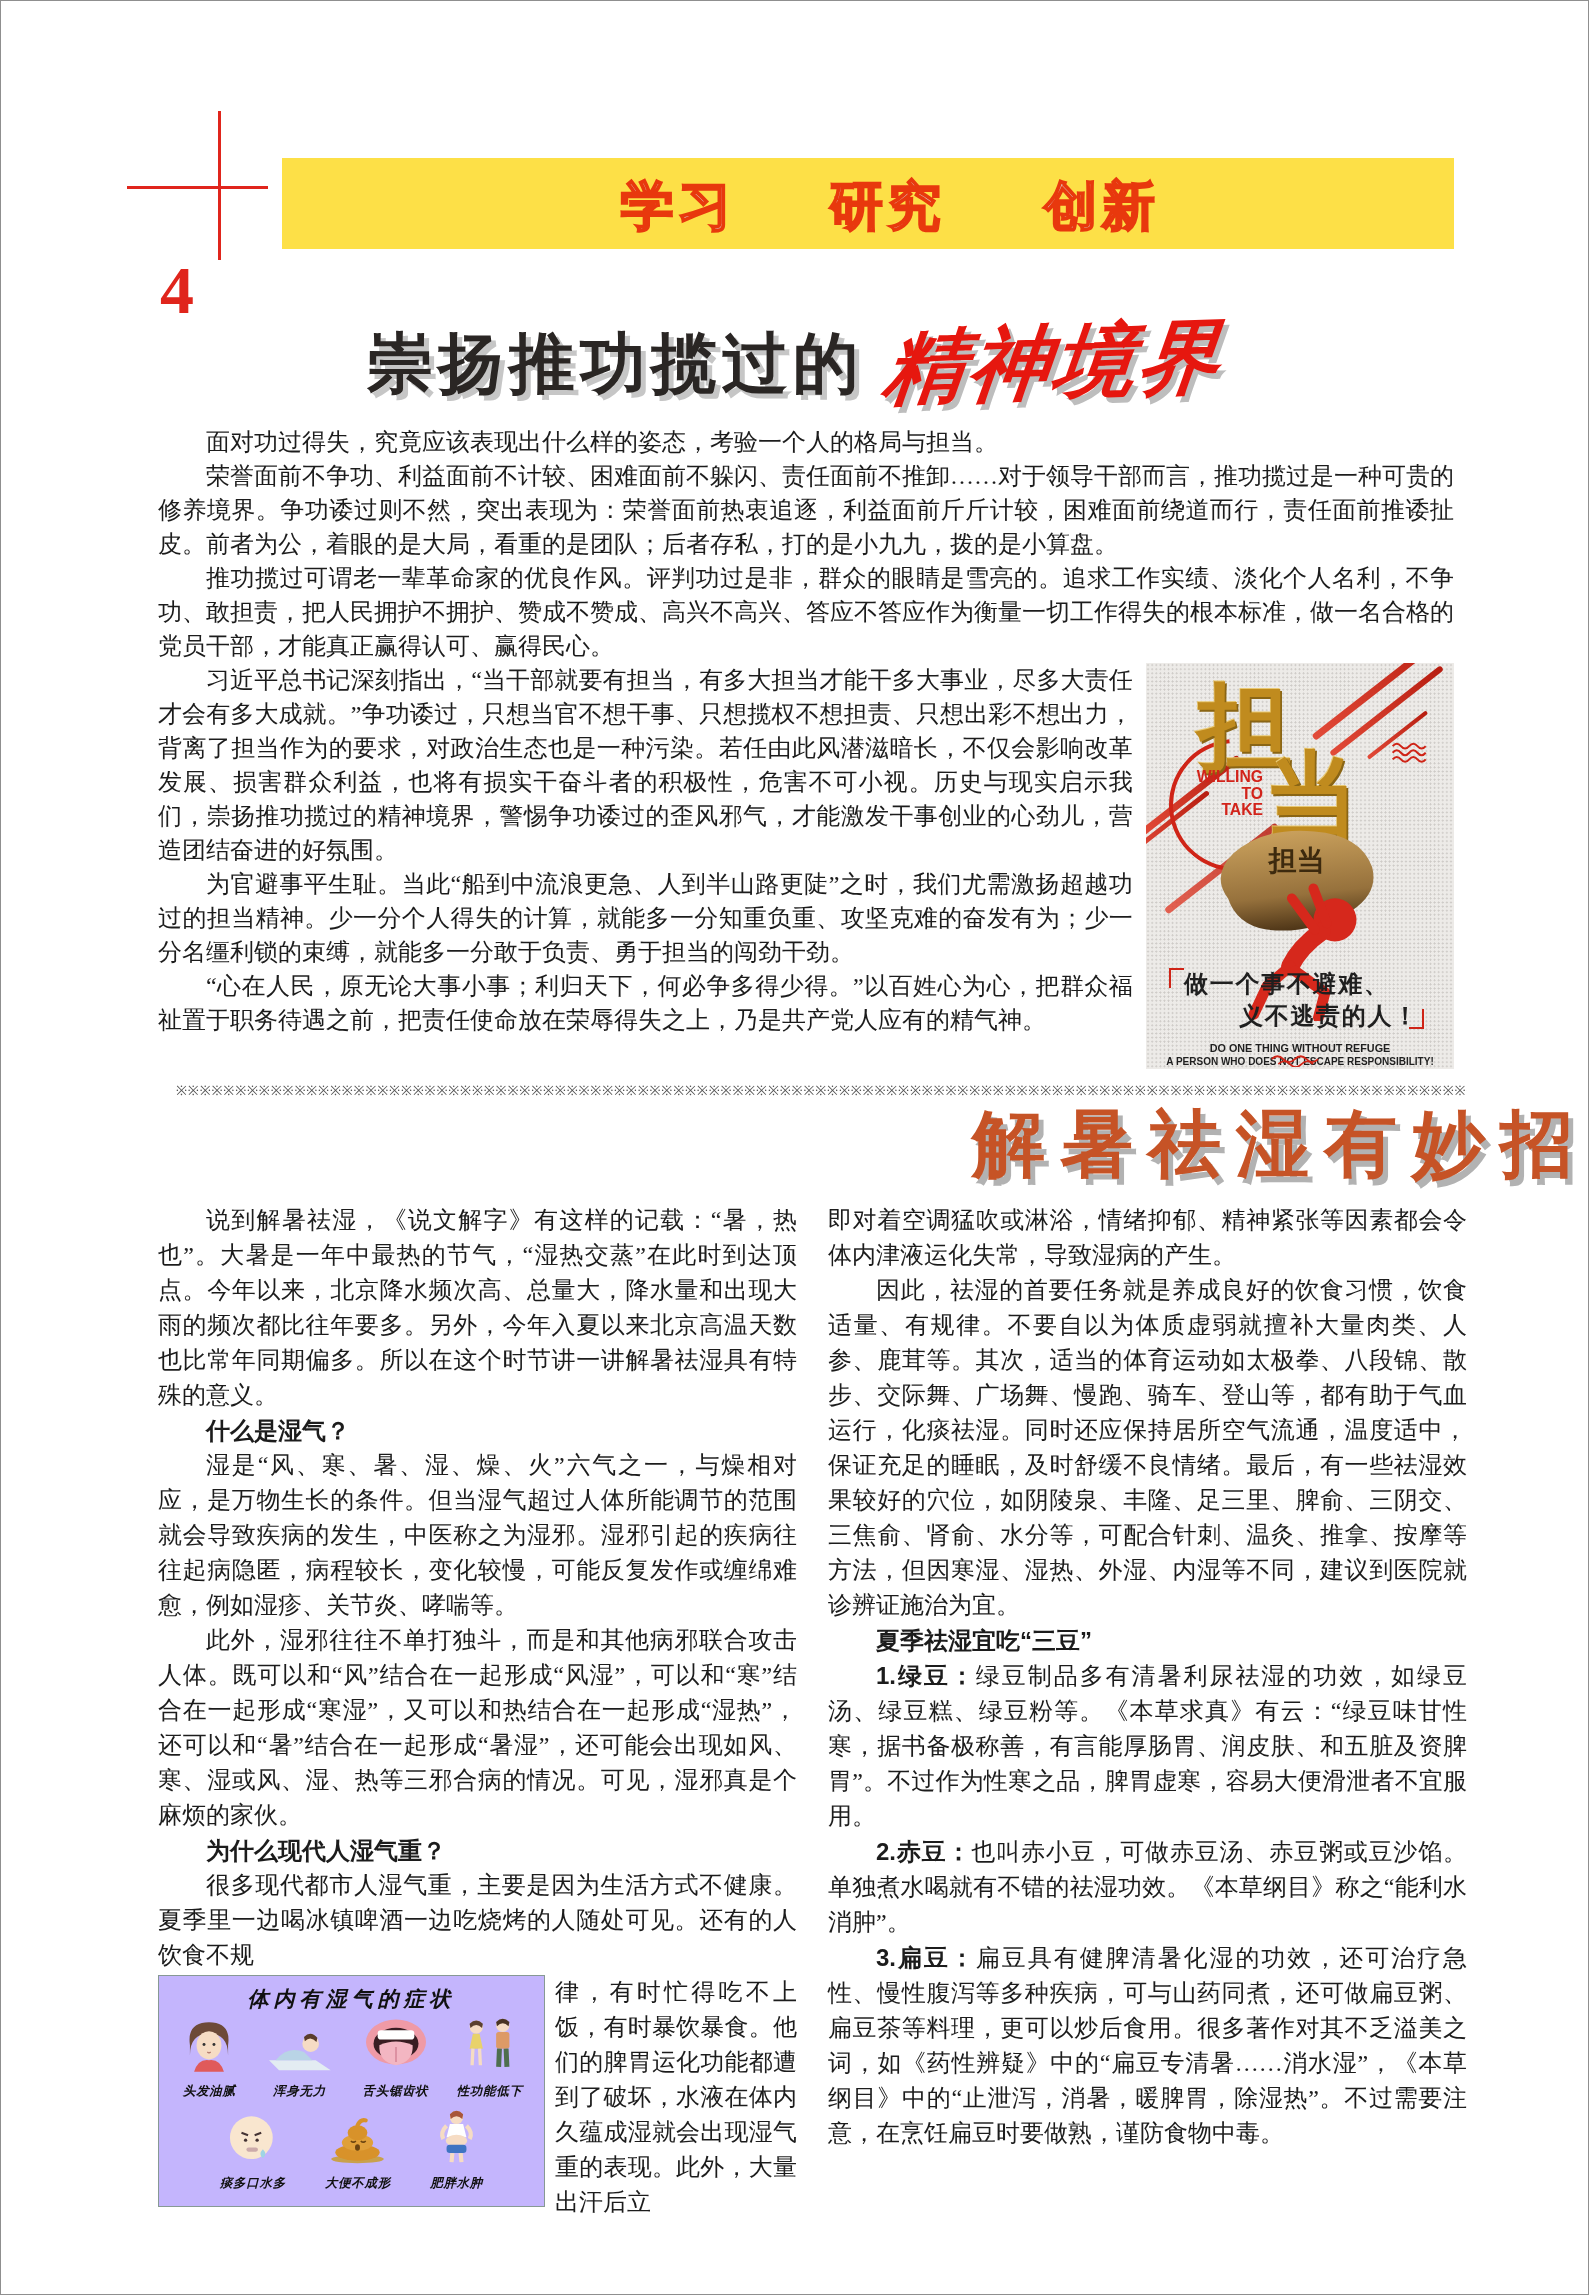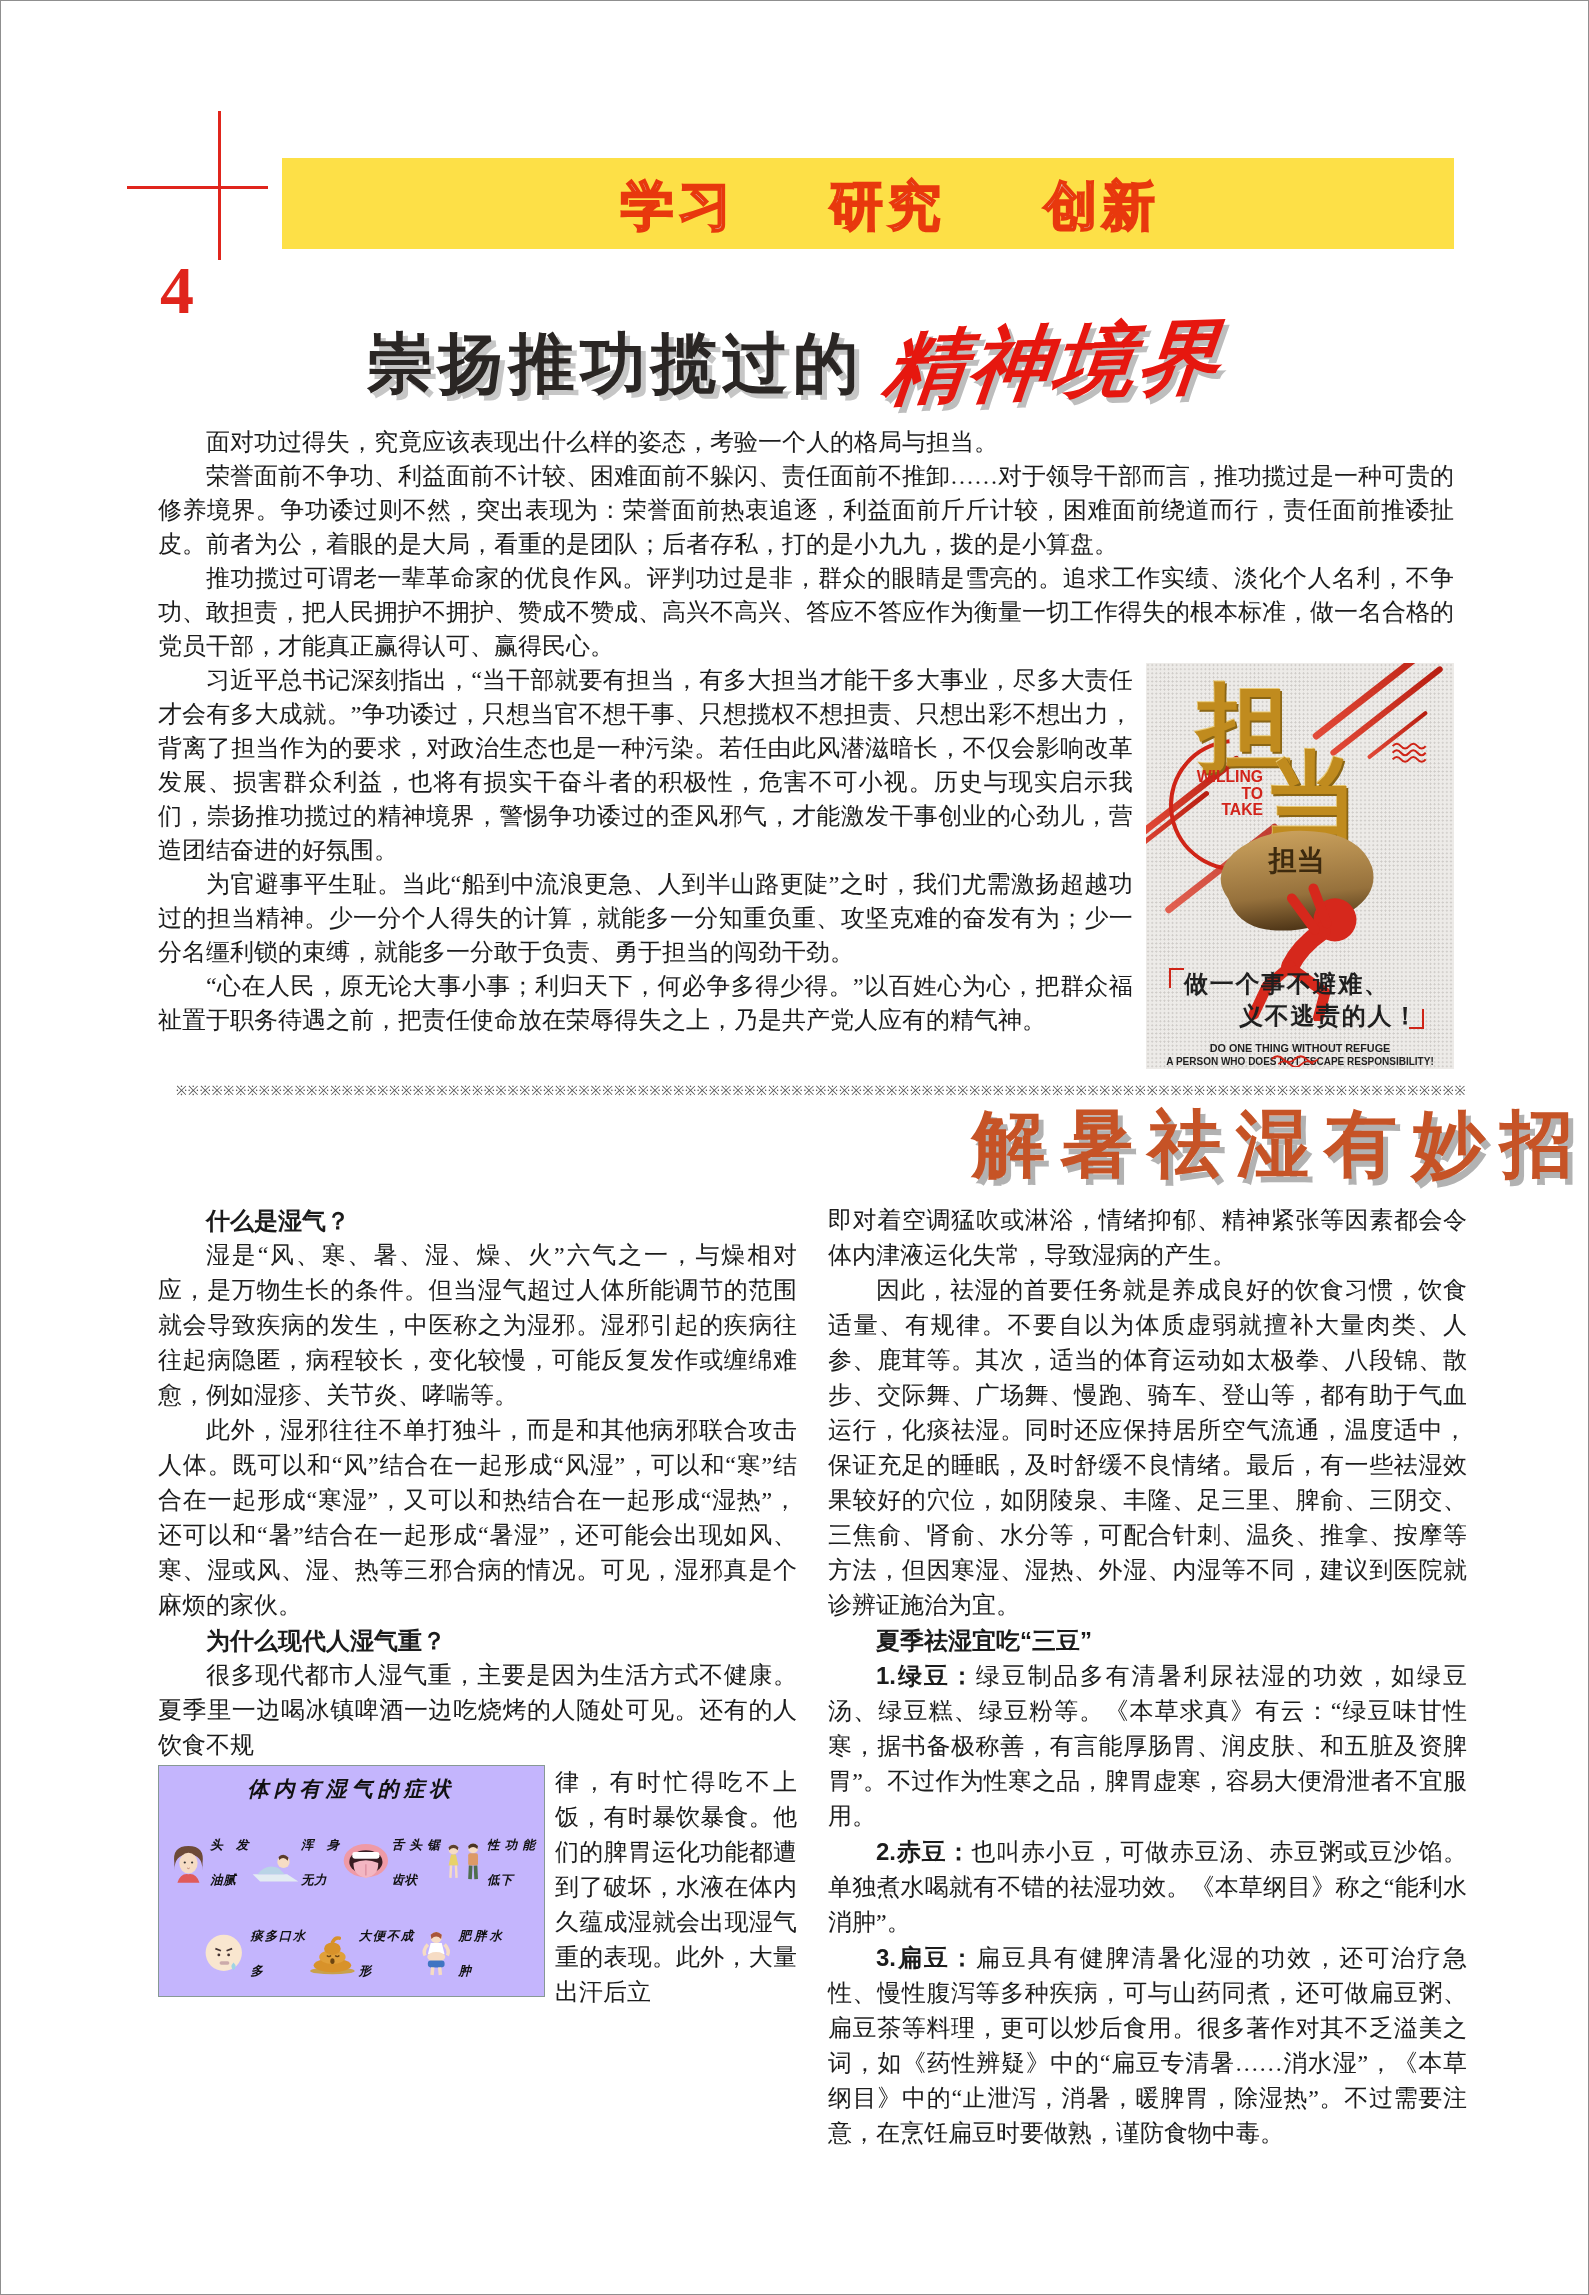--- a/index.html
+++ b/index.html
@@ -62,21 +62,21 @@
   .subhead{font-family:"Liberation Sans","DejaVu Sans",sans-serif;font-weight:bold;text-indent:2em;margin:0;}
   .lead{font-family:"Liberation Sans","DejaVu Sans",sans-serif;font-weight:bold;}
   .img-row{display:flex;margin-top:1.7px;}
   .wrap-text{flex:1;margin-left:10px;text-align:justify;}
   
   .sym{width:387px;height:232px;box-sizing:border-box;border:1.7px solid #879994;background:#c4b5fd;
        padding:6.6px 8.3px;display:flex;flex-direction:column;}
   .sym-title{text-align:center;font-weight:bold;font-style:italic;font-size:21px;letter-spacing:5px;color:#111;}
   .sym-row{display:flex;justify-content:space-around;flex:1;align-items:flex-end;}
   .sym-row2{padding:0 33px;}
-  .sym-item{display:flex;align-items:center;}
+  .sym-item{display:flex;flex-direction:column;align-items:center;}
   .sym-label{font-size:12.4px;font-weight:bold;font-style:italic;color:#111;margin-top:1.7px;letter-spacing:0.8px;}
 </style>
 </head>
 <body>
 
 <div class="page">
 
   <div class="regmark-v"></div>
   <div class="regmark-h"></div>
   <div class="page-number">4</div>
@@ -151,20 +151,21 @@
     <p>为官避事平生耻。当此“船到中流浪更急、人到半山路更陡”之时，我们尤需激扬超越功过的担当精神。少一分个人得失的计算，就能多一分知重负重、攻坚克难的奋发有为；少一分名缰利锁的束缚，就能多一分敢于负责、勇于担当的闯劲干劲。</p>
     <p>“心在人民，原无论大事小事；利归天下，何必争多得少得。”以百姓心为心，把群众福祉置于职务待遇之前，把责任使命放在荣辱得失之上，乃是共产党人应有的精气神。</p>
   </div>
 
   <div class="divider">※※※※※※※※※※※※※※※※※※※※※※※※※※※※※※※※※※※※※※※※※※※※※※※※※※※※※※※※※※※※※※※※※※※※※※※※※※※※※※※※※※※※※※※※※※※※※※※※※※※※※※※※※※※※※※※※</div>
 
   <div class="title2">解暑祛湿有妙招</div>
 
   <div class="article2">
     <div class="col">
+      <p>说到解暑祛湿，《说文解字》有这样的记载：“暑，热也”。大暑是一年中最热的节气，“湿热交蒸”在此时到达顶点。今年以来，北京降水频次高、总量大，降水量和出现大雨的频次都比往年要多。另外，今年入夏以来北京高温天数也比常年同期偏多。所以在这个时节讲一讲解暑祛湿具有特殊的意义。</p>
       <p class="subhead">什么是湿气？</p>
       <p>湿是“风、寒、暑、湿、燥、火”六气之一，与燥相对应，是万物生长的条件。但当湿气超过人体所能调节的范围就会导致疾病的发生，中医称之为湿邪。湿邪引起的疾病往往起病隐匿，病程较长，变化较慢，可能反复发作或缠绵难愈，例如湿疹、关节炎、哮喘等。</p>
       <p>此外，湿邪往往不单打独斗，而是和其他病邪联合攻击人体。既可以和“风”结合在一起形成“风湿”，可以和“寒”结合在一起形成“寒湿”，又可以和热结合在一起形成“湿热”，还可以和“暑”结合在一起形成“暑湿”，还可能会出现如风、寒、湿或风、湿、热等三邪合病的情况。可见，湿邪真是个麻烦的家伙。</p>
       <p class="subhead">为什么现代人湿气重？</p>
       <p>很多现代都市人湿气重，主要是因为生活方式不健康。夏季里一边喝冰镇啤酒一边吃烧烤的人随处可见。还有的人饮食不规</p>
 
       <div class="img-row">
 
         <div class="sym">
           <div class="sym-title">体内有湿气的症状</div>

